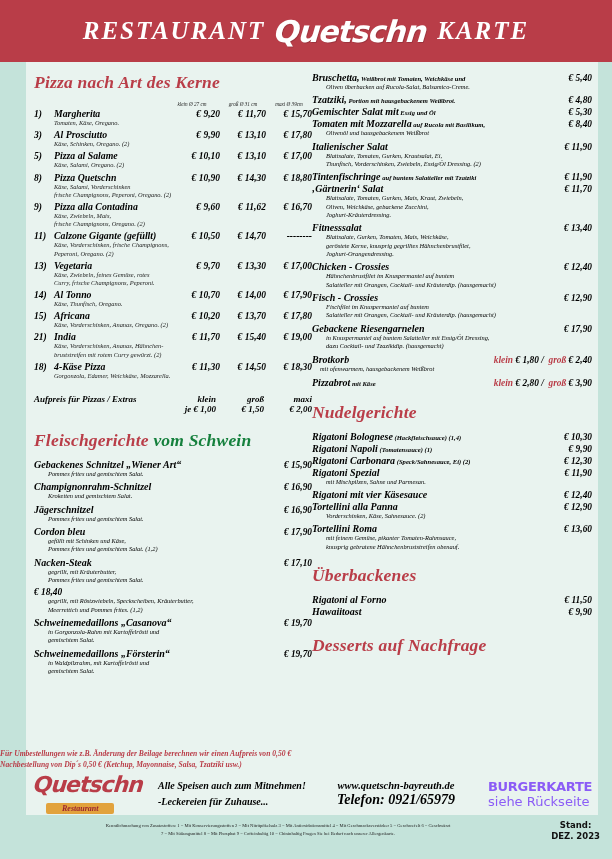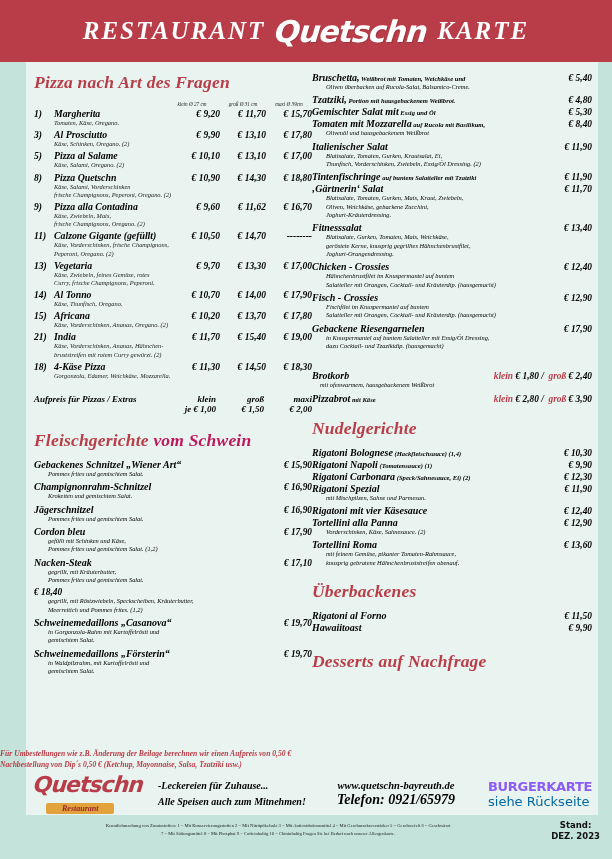--- a/index.html
+++ b/index.html
@@ -35,21 +35,21 @@
 
   
   .cols{position:absolute;left:0;top:62px;right:0;bottom:0;}
   .colL{position:absolute;left:34px;top:10px;width:278px;}
   .colR{position:absolute;left:312px;top:10px;width:280px;}
 
   h2.sec{
     color:#b93d48;font-style:italic;font-weight:bold;
     font-size:17.5px;margin:0 0 8px 0;letter-spacing:.2px;
   }
-  h2.sec .blk{color:#be185d;}
+  h2.sec .blk{color:#15803d;}
 
   
   .pz-head{display:flex;justify-content:flex-end;font-style:italic;font-size:5.2px;
     color:#1c1c1c;margin-bottom:1px;}
   .pz-head span{width:46px;text-align:center;}
   .pz-head span:first-child{width:56px;}
 
   .pz-row{display:flex;align-items:baseline;font-style:italic;}
   .pz-num{width:20px;font-size:9.6px;font-weight:bold;flex:none;}
   .pz-name{flex:1;font-size:9.8px;font-weight:bold;}
@@ -90,21 +90,21 @@
     display:inline-block;background:#e2a23c;color:#9b2430;
     font-style:italic;font-weight:bold;font-size:8px;
     padding:1px 16px;border-radius:2px;margin-left:12px;margin-top:1px;
   }
   .slogan{flex:1;font-style:italic;font-weight:bold;font-size:10px;line-height:1.55;padding-left:4px;}
   .contact{width:172px;flex:none;text-align:center;}
   .contact .web{font-style:italic;font-weight:bold;font-size:10.5px;}
   .contact .tel{font-style:italic;font-weight:bold;font-size:14px;margin-top:1px;}
   .burger{width:110px;flex:none;text-align:left;padding-left:6px;}
   .burger .b1{font-family:"DejaVu Sans", sans-serif;font-weight:bold;font-size:13px;color:#8b5cf6;letter-spacing:-.3px;}
-  .burger .b2{font-family:"DejaVu Sans", sans-serif;font-size:13px;color:#0369a1;}
+  .burger .b2{font-family:"DejaVu Sans", sans-serif;font-size:13px;color:#8b5cf6;}
 
   .addit{
     position:absolute;left:40px;right:96px;top:822px;text-align:center;
     font-size:4.6px;line-height:1.65;color:#222;
   }
   .stand{
     position:absolute;right:12px;top:820px;text-align:center;
     font-family:"DejaVu Sans", sans-serif;font-weight:bold;font-size:8.5px;line-height:1.35;color:#111;
   }
 </style>
@@ -122,21 +122,21 @@
       <span>RESTAURANT</span>
       <span class="brandword">Quetschn</span>
       <span>KARTE</span>
     </div>
   </div>
 
   <div class="cols">
 
     <div class="colL">
 
-      <h2 class="sec">Pizza nach Art des Fragen</h2>
+      <h2 class="sec">Pizza nach Art des Kerne</h2>
 
       <div class="pz-head">
         <span>klein Ø 27 cm</span>
         <span>groß Ø 31 cm</span>
         <span>maxi Ø 39cm</span>
       </div>
 
       <div id="pizza-list">
           <div class="pz-item">
             <div class="pz-row">
@@ -471,21 +471,21 @@
             <div class="dish-line">
               <span class="dish-name">Gebackene Riesengarnelen</span>
               <span class="dish-price">€ 17,90</span>
             </div>
             <div class="dish-desc">
               <div>in Knuspermantel auf buntem Salatteller mit Essig/Öl Dressing,</div>
               <div>dazu Cocktail- und Tzazikidip. (hausgemacht)</div>
             </div>
           </div>
         </div>
-      <div id="bread-list" style="margin-top:20px;">
+      <div id="bread-list" style="margin-top:4px;">
           <div class="dish">
             <div class="dish-line">
               <span class="dish-name">Brotkorb</span>
               <span class="twoprice"><span class="k">klein</span> € 1,80 / &nbsp;<span class="k">groß</span> € 2,40</span>
             </div>
             <div class="dish-desc tight">
               <div>mit ofenwarmem, hausgebackenem Weißbrot</div>
             </div>
           </div>
           <div class="dish">
@@ -576,22 +576,22 @@
     <div>Für Umbestellungen wie z.B. Änderung der Beilage berechnen wir einen Aufpreis von 0,50 €</div>
     <div>Nachbestellung von Dip´s 0,50 € (Ketchup, Mayonnaise, Salsa, Tzatziki usw.)</div>
   </div>
 
   <div class="foot">
     <div class="logo">
       <span class="lw">Quetschn</span>
       <span class="lr">Restaurant</span>
     </div>
     <div class="slogan">
+      <div>Alle Speisen auch zum Mitnehmen!</div>
       <div>-Leckereien für Zuhause...</div>
-      <div>Alle Speisen auch zum Mitnehmen!</div>
     </div>
     <div class="contact">
       <div class="web">www.quetschn-bayreuth.de</div>
       <div class="tel">Telefon: 0921/65979</div>
     </div>
     <div class="burger">
       <div class="b1">BURGERKARTE</div>
       <div class="b2">siehe Rückseite</div>
     </div>
   </div>

